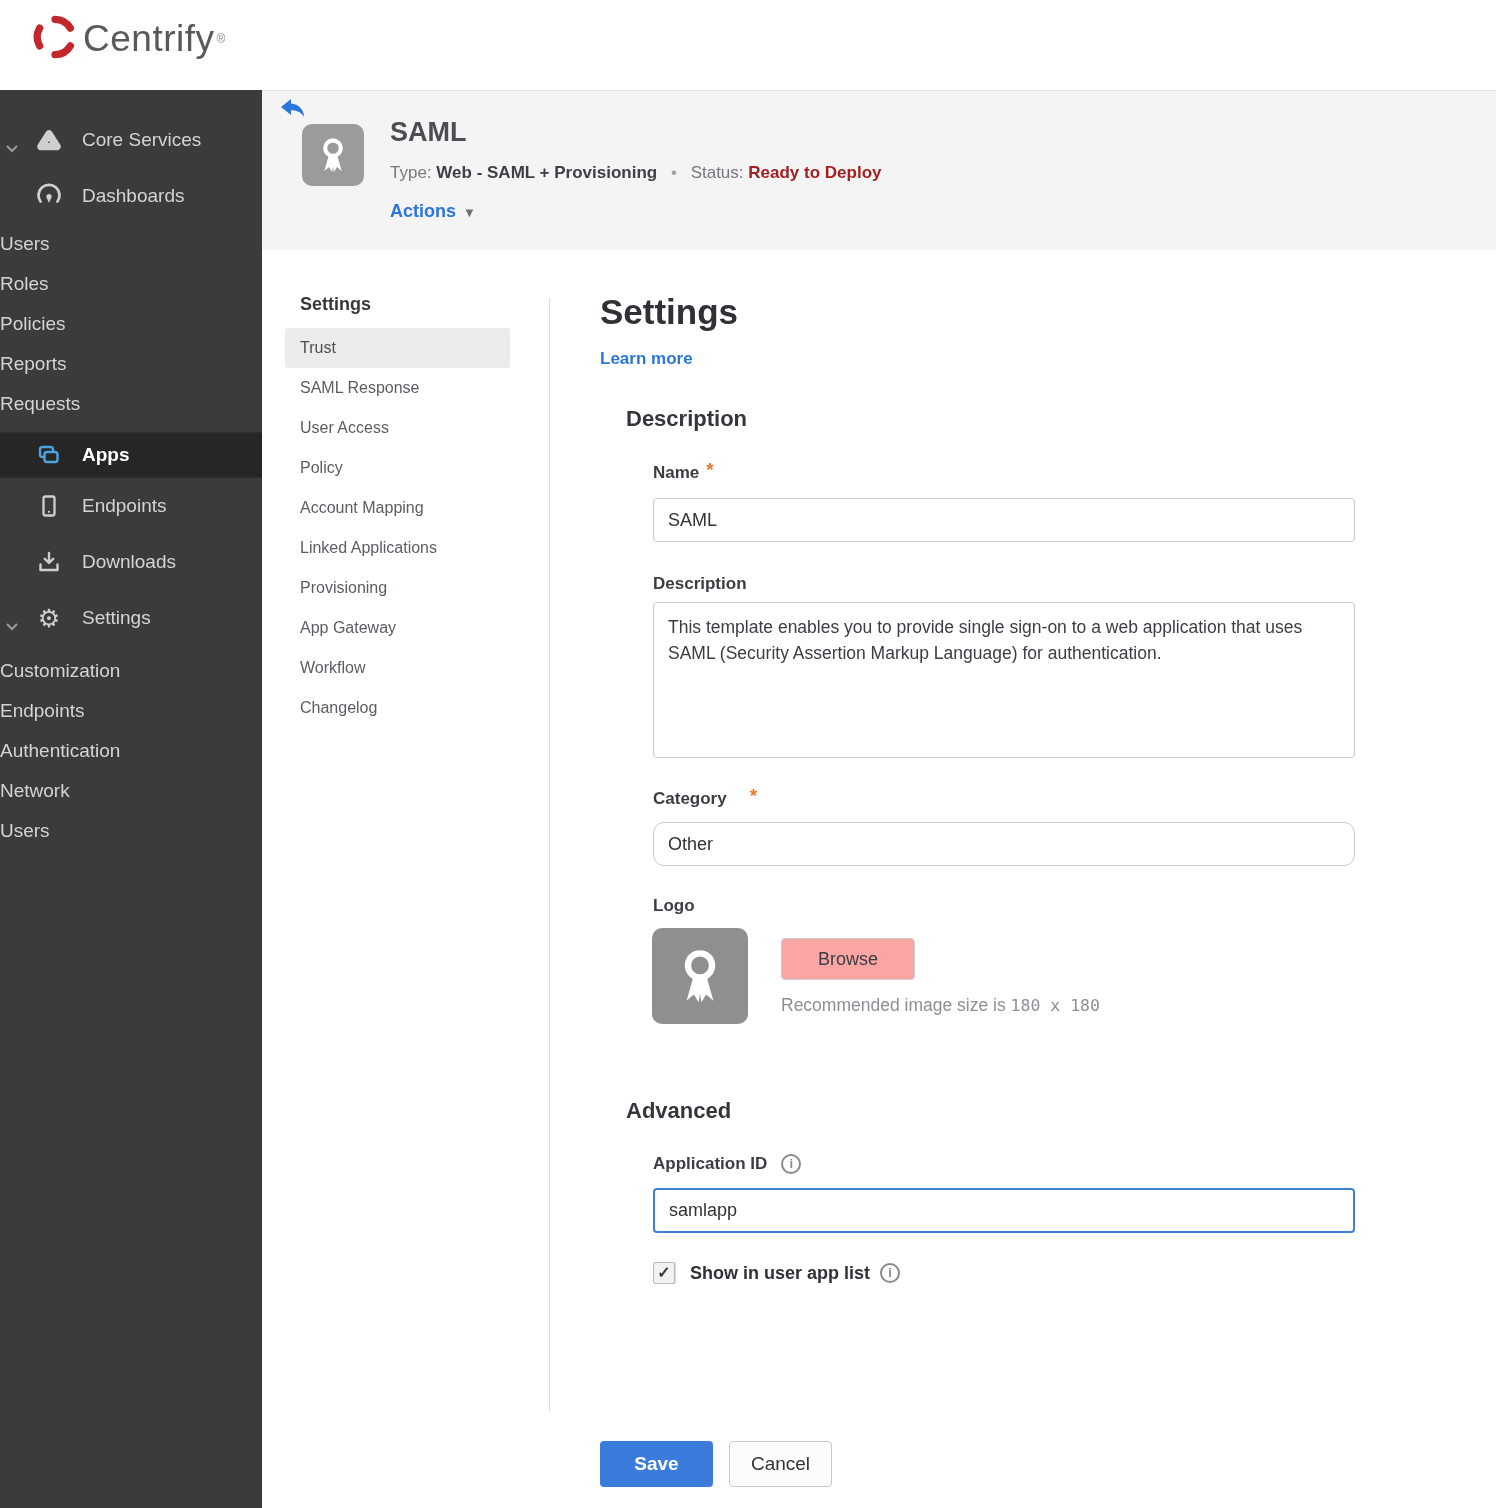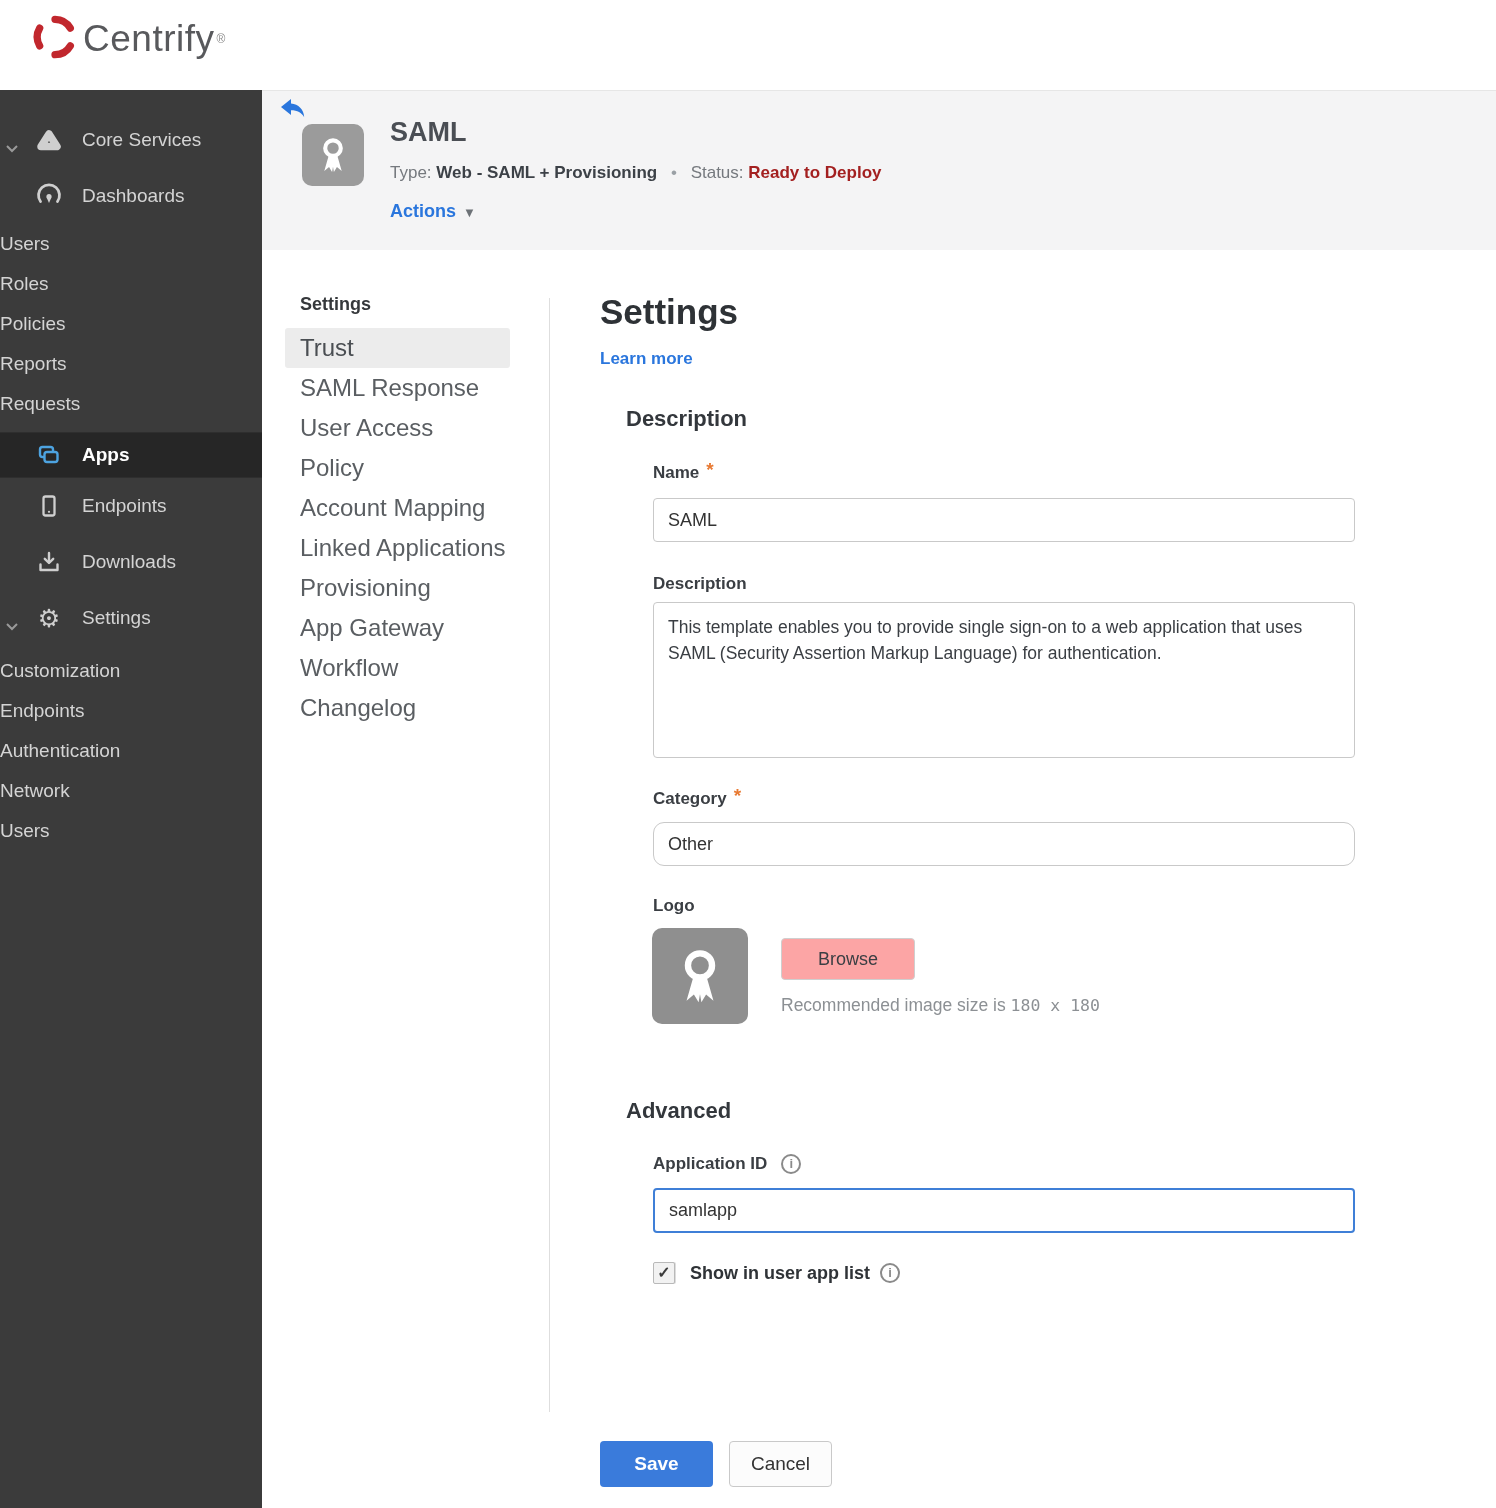--- a/index.html
+++ b/index.html
@@ -31,21 +31,21 @@
   .meta-row { position:absolute; left:128px; top:72px; font-size:17px; color:#75797e; }
   .meta-strong { color:#3c4147; font-weight:bold; }
   .meta-dot { color:#9aa0a5; margin:0 9px; }
   .meta-status { color:#a32020; font-weight:bold; }
   .actions-link { position:absolute; left:128px; top:110px; font-size:18px; font-weight:bold; color:#2a76dd; cursor:pointer; }
   .actions-caret { color:#6d7277; font-size:13px; margin-left:7px; }
 
   
   .subnav-header { position:absolute; left:300px; top:294px; font-size:18px; font-weight:bold; color:#35383b; }
   .subnav { position:absolute; left:285px; top:328px; width:225px; }
-  .subnav-item { height:40px; display:flex; align-items:center; padding-left:15px; font-size:24px; color:#5a5e62; cursor:pointer; border-radius:3px; }
+  .subnav-item { height:40px; display:flex; align-items:center; padding-left:15px; font-size:16px; color:#5a5e62; cursor:pointer; border-radius:3px; }
   .subnav-item.active { background:#ececec; color:#4a4e52; }
   .vdivider { position:absolute; left:549px; top:298px; width:1px; height:1114px; background:#dedede; }
 
   
   .h1 { position:absolute; left:600px; top:292px; font-size:35px; font-weight:bold; color:#2e3236; }
   .learn-more { position:absolute; left:600px; top:349px; font-size:17px; font-weight:bold; color:#2a76dd; cursor:pointer; }
   .h2-description { position:absolute; left:626px; top:406px; font-size:22px; font-weight:bold; color:#33373c; }
   .h2-advanced { position:absolute; left:626px; top:1098px; font-size:22px; font-weight:bold; color:#33373c; }
   .field-label { position:absolute; font-size:17px; font-weight:bold; color:#3a3e43; display:flex; align-items:center; }
   .req { color:#e87a33; font-weight:bold; font-size:19px; margin-left:7px; position:relative; top:-3px; }
@@ -253,21 +253,21 @@
     <span>Name</span>
     <span class="req">*</span>
   </div>
   <input class="text-input" style="top: 498px;" type="text" value="SAML">
 
   <div class="field-label" style="left:653px; top:574px;">
     <span>Description</span>
   </div>
   <textarea class="textarea" style="">This template enables you to provide single sign-on to a web application that uses SAML (Security Assertion Markup Language) for authentication.</textarea>
 
-  <div class="field-label" style="left:653px; top:788px;">
+  <div class="field-label" style="left:653px; top:788px;gap:16px;">
     <span>Category</span>
     <span class="req">*</span>
   </div>
   <input class="text-input" style="top: 822px; border-radius: 11px;" type="text" value="Other">
 
   <div class="field-label" style="left:653px; top:896px;">
     <span>Logo</span>
   </div>
   <div class="logo-preview">
     <svg width="68" height="68" viewBox="0 0 48 48">

